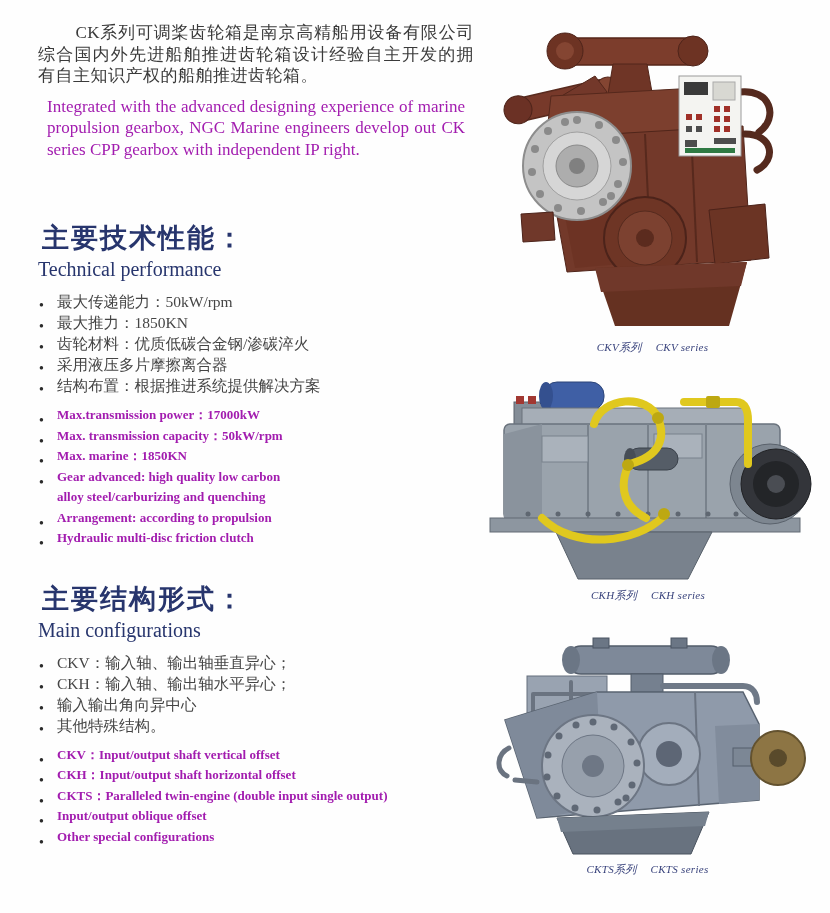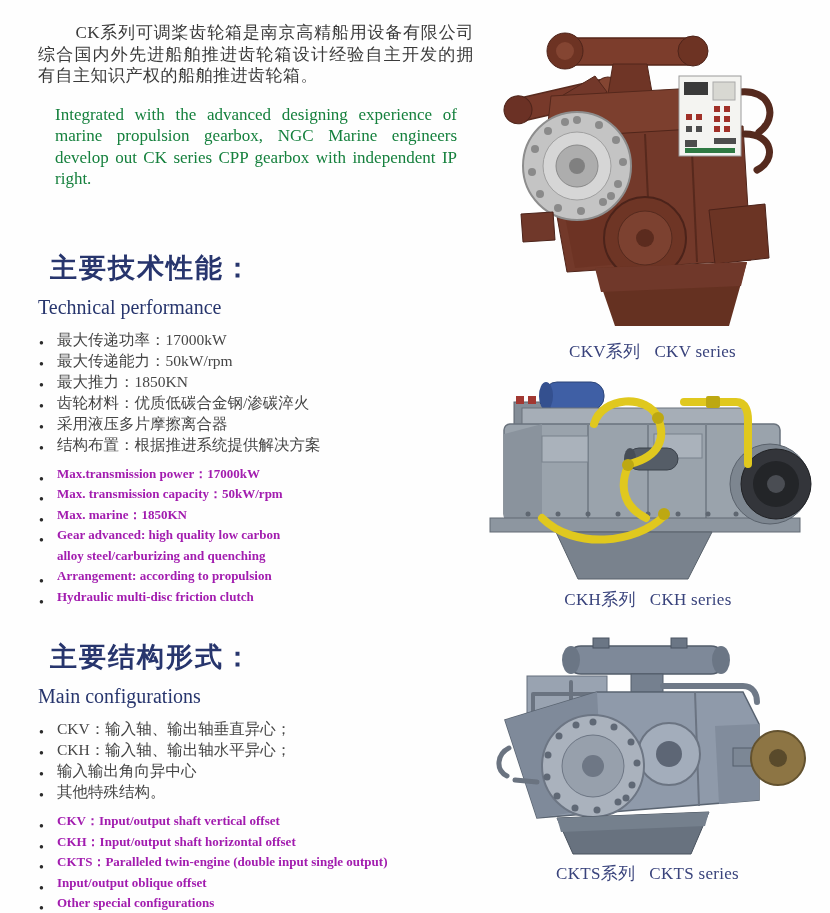--- a/index.html
+++ b/index.html
@@ -11,26 +11,26 @@
     font-family:"Liberation Serif", serif;
     color:#3b3b3b;
   }
   
   .left-col{position:absolute;left:38px;top:22px;width:436px;}
   .intro-zh{
     margin:0;font-size:17px;line-height:21.5px;text-align:justify;
     text-indent:2.2em;color:#3a3a3a;letter-spacing:0.5px;
   }
   .intro-en{
-    margin:17px;font-size:17px;line-height:21.5px;text-align:justify;color:#15803d;
+    margin:9px;font-size:17px;line-height:21.5px;text-align:justify;color:#a21caf;
   }
   .section{margin-top:62px;}
   .section.configs{margin-top:34px;}
   .sec-title-zh{
-    margin:12px;font-family:"Liberation Sans", sans-serif;
+    margin:4px;font-family:"Liberation Sans", sans-serif;
     font-size:27px;font-weight:700;color:#27356d;letter-spacing:2px;line-height:32px;
   }
   .sec-title-en{
     margin:0;font-size:20px;font-weight:400;color:#27356d;line-height:23px;
   }
   ul.bullets{list-style:none;margin:13px 0 0 0;padding:0;}
   ul.bullets li{
     position:relative;padding-left:19px;margin:0 0 4px 0;
     font-size:15.5px;line-height:17px;color:#454545;
   }
@@ -41,39 +41,38 @@
   ul.bullets.en li::before{top:5px;}
   ul.bullets.zh li{line-height:16px;margin-bottom:5px;}
   ul.bullets.en{margin-top:11px;}
   
   .figure{position:absolute;text-align:center;}
   .fig-ckv{left:495px;top:14px;width:315px;}
   .fig-ckh{left:478px;top:372px;width:340px;}
   .fig-ckts{left:475px;top:630px;width:345px;}
   .figure svg{display:block;}
   .fig-caption{
-    margin-top:4px;font-size:17px;color:#39437c;letter-spacing:0.3px;
+    margin-top:4px;font-size:11px;color:#39437c;letter-spacing:0.3px;font-style:italic;
   }
   .fig-caption .zh{margin-right:14px;}
 </style>
 </head>
 <body>
 
 <div class="page">
 
   <div class="left-col">
 
     <p class="intro-zh">CK系列可调桨齿轮箱是南京高精船用设备有限公司综合国内外先进船舶推进齿轮箱设计经验自主开发的拥有自主知识产权的船舶推进齿轮箱。</p>
     <p class="intro-en">Integrated with the advanced designing experience of marine propulsion gearbox, NGC Marine engineers develop out CK series CPP gearbox with independent IP right.</p>
 
     <div class="section">
       <h2 class="sec-title-zh">主要技术性能：</h2>
       <h3 class="sec-title-en">Technical performance</h3>
       <ul class="bullets zh">
-          <li>最大传递功率：17000kW</li>
           <li>最大传递能力：50kW/rpm</li>
           <li>最大推力：1850KN</li>
           <li>齿轮材料：优质低碳合金钢/渗碳淬火</li>
           <li>采用液压多片摩擦离合器</li>
           <li>结构布置：根据推进系统提供解决方案</li>
         </ul>
       <ul class="bullets en">
           <li>Max.transmission power：17000kW</li>
           <li>Max. transmission capacity：50kW/rpm</li>
           <li>Max. marine：1850KN</li>

